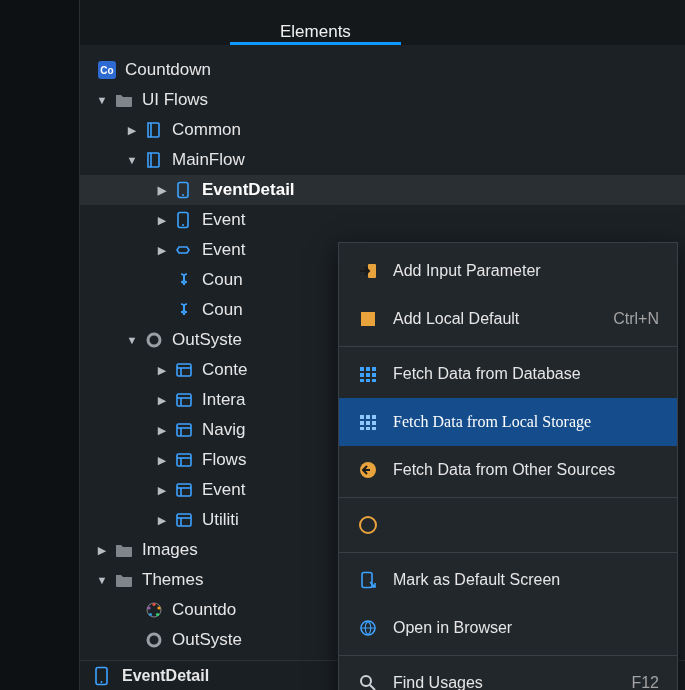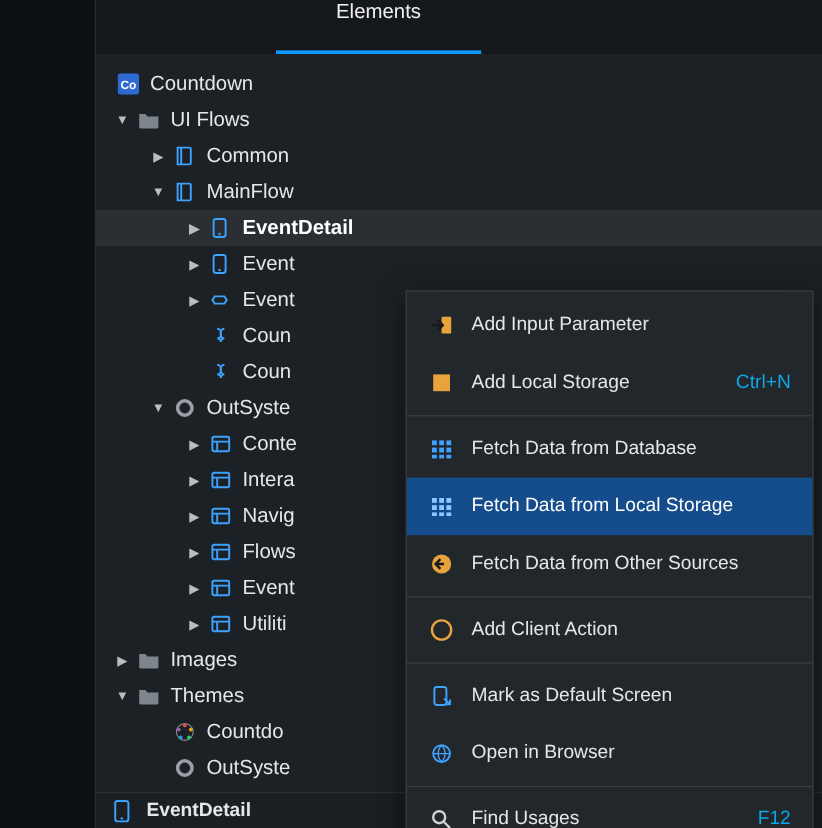--- a/index.html
+++ b/index.html
@@ -28,21 +28,21 @@
   }
   .tabbar {
     height: 45px;
     display: flex;
     align-items: stretch;
     background: #15181b;
     padding-left: 150px;
   }
   .tab {
     display: flex;
-    align-items: flex-start;
+    align-items: flex-end;
     justify-content: center;
     padding: 0 50px 0 50px;
     font-size: 17px;
     color: #f0f0f0;
     border-bottom: 3px solid transparent;
     cursor: pointer;
   }
   .tab.active {
     border-bottom-color: #0d99ff;
   }
@@ -121,25 +121,26 @@
     display: inline-flex;
     align-items: center;
     justify-content: center;
     margin-right: 14px;
     flex-shrink: 0;
   }
   .menu-item .menu-label {
     flex: 1;
   }
   .menu-item .menu-shortcut {
-    color: #0ea5e9;
+    color: #a3a3a3;
   }
   .menu-item.highlighted {
     background: #154d8c;
     color: #ffffff;
+    font-family: Liberation Serif, serif;
   }
   .menu-sep {
     height: 1px;
     background: #393f45;
     margin: 3px 0;
   }
 
   
   svg .stroke-blue { stroke:#3ea2ff; fill:none; stroke-width:1.6; }
   svg .fill-gray { fill:#7e858b; }
@@ -387,21 +388,21 @@
           </span>
           <span class="menu-label">Add Input Parameter</span>
         </div>
 
         <div class="menu-item">
           <span class="menu-icon">
             <svg width="18" height="18">
                 <rect x="2" y="2" width="14" height="14" fill="#e8a33d"></rect>
               </svg>
           </span>
-          <span class="menu-label">Add Local Storage</span>
+          <span class="menu-label">Add Local Default</span>
           <span class="menu-shortcut">Ctrl+N</span>
         </div>
 
         <div class="menu-sep"></div>
 
         <div class="menu-item">
           <span class="menu-icon">
             <svg width="18" height="18">
               <rect x="1" y="2" width="4" height="4" fill="#3ea2ff"></rect>
                 <rect x="7" y="2" width="4" height="4" fill="#3ea2ff"></rect>
@@ -445,21 +446,20 @@
         </div>
 
         <div class="menu-sep"></div>
 
         <div class="menu-item">
           <span class="menu-icon">
             <svg width="20" height="20">
                 <circle cx="10" cy="10" r="8" fill="none" stroke="#e8a33d" stroke-width="2"></circle>
               </svg>
           </span>
-          <span class="menu-label">Add Client Action</span>
         </div>
 
         <div class="menu-sep"></div>
 
         <div class="menu-item">
           <span class="menu-icon">
             <svg width="18" height="18">
                 <rect x="3" y="1.5" width="10" height="15" rx="2" class="stroke-blue"></rect>
                 <path d="M11 11l5 5 M16 12v4h-4" fill="none" stroke="#3ea2ff" stroke-width="1.6"></path>
               </svg>

